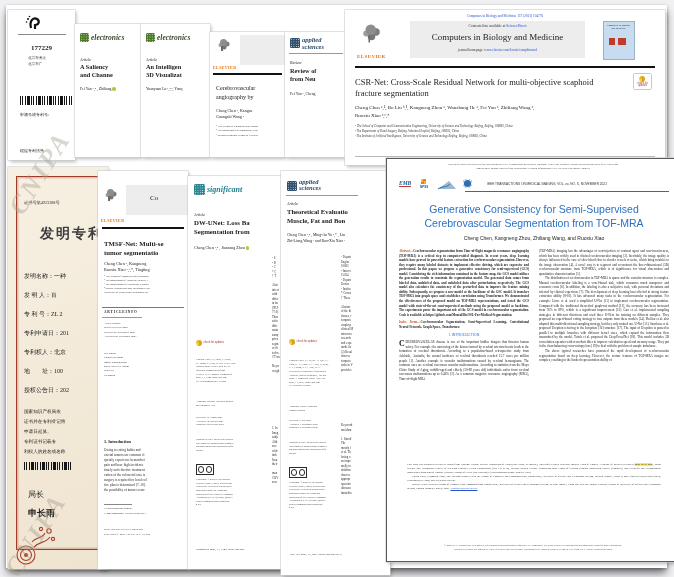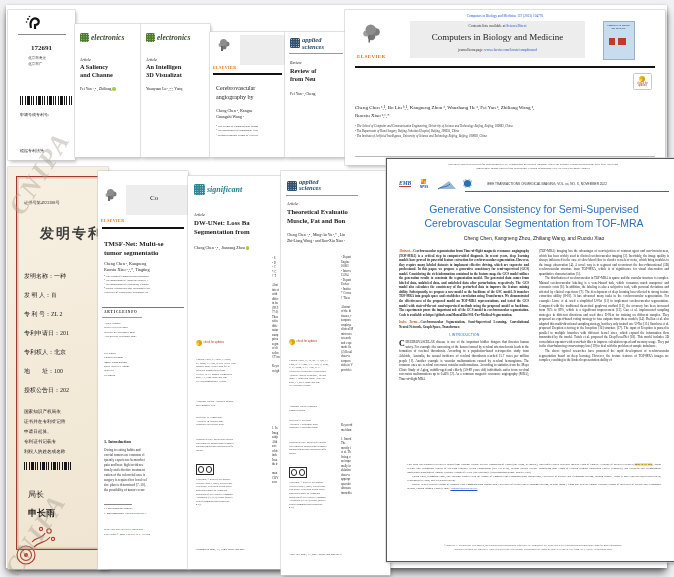--- a/index.html
+++ b/index.html
@@ -55,21 +55,21 @@
   <div class="wm" style="left:-10px;top:520px;">CNIPA</div>
 
   <div class="paper" style="left:8px;top:10px;width:67px;height:150px;z-index:2;">
     <svg class="abs" style="left:16px;top:4px;" width="20" height="18" viewBox="0 0 20 18">
       <path d="M7 14 C5 6,10 3,13 5 C16 7,15 11,11 11 L11 15" stroke="#111" stroke-width="2.2" fill="none"></path>
       <circle cx="4" cy="5" r="1" fill="#111"></circle>
         <circle cx="2.5" cy="8" r=".8" fill="#111"></circle>
         <circle cx="5.5" cy="2.5" r=".8" fill="#111"></circle>
     </svg>
     <div class="abs" style="left:10px;top:24px;width:48px;height:1px;background:#8a8a8a;"></div>
-    <div class="abs ctr b" style="left:0;top:34px;width:67px;font-size:7px;">172691</div>
+    <div class="abs ctr b" style="left:0;top:34px;width:67px;font-size:7px;">177229</div>
     <div class="abs pl" style="left:20px;top:46px;font-size:3.6px;line-height:1.6;color:#333;">北京市海淀
 北京市广</div>
     <div class="abs barcode" style="left:12px;top:86px;width:52px;height:9px;"></div>
     <div class="abs" style="left:12px;top:102px;font-size:4px;">申请号或专利号:</div>
     <div class="abs" style="left:12px;top:138px;font-size:4px;">根据专利法第</div>
   </div>
 
   <div class="paper" style="left:75px;top:24px;width:66px;height:133px;z-index:2;">
     <div class="mdpi" style="left:5px;top:9px;width:9px;height:9px;background-color:#4d7c2a;"></div>
     <div class="abs it b" style="left:16px;top:9px;font-size:7.5px;color:#3a4a30;width:60px;">electronics</div>
@@ -134,20 +134,22 @@
 and Medicine</div>
         <div class="abs" style="left:5px;top:16px;width:6px;height:7px;background:#c0392b;"></div>
         <div class="abs" style="left:14px;top:16px;width:8px;height:7px;background:#c0392b;"></div>
       </div>
     </div>
     <div class="abs ruleb" style="left:10px;top:56px;width:300px;height:2.2px;"></div>
     <div class="abs" style="left:288px;top:63px;width:17px;height:15px;border:.6px solid #c9c9c9;border-radius:1.5px;">
       <div class="cfu-c abs" style="left:5px;top:2px;"></div>
       <div class="cfu-t abs ctr" style="left:0;top:8.5px;width:17px;">check for updates</div>
     </div>
+    <div class="abs pl" style="left:10px;top:67px;font-size:8.5px;line-height:1.35;">CSR-Net: Cross-Scale Residual Network for multi-objective scaphoid
+fracture segmentation</div>
     <div class="abs pl" style="left:10px;top:94px;font-size:5px;line-height:1.55;">Cheng Chen ᵃ,¹, Bo Liu ᵇ,¹, Kangneng Zhou ᵃ, Wanzhang He ᵃ, Fei Yan ᵃ, Zhiliang Wang ᵃ,
 Ruoxiu Xiao ᵃ,ᶜ,*</div>
     <div class="abs pl it" style="left:10px;top:114px;font-size:3px;line-height:1.6;color:#333;">ᵃ The School of Computer and Communication Engineering, University of Science and Technology Beijing, Beijing, 100083, China
 ᵇ The Department of Hand Surgery, Beijing Jishuitan Hospital, Beijing, 100035, China
 ᶜ The Institute of Artificial Intelligence, University of Science and Technology Beijing, Beijing, 100083, China</div>
     <div class="abs" style="left:10px;top:146px;width:300px;height:.7px;background:#b9b9b9;"></div>
   </div>
 
   <div class="paper" style="left:8px;top:167px;width:100px;height:402px;z-index:4;background:linear-gradient(160deg,#f7f0e2,#efe4d0);">
     <div class="abs" style="left:8px;top:9px;width:132px;height:372px;border:1.6px solid #9e3b2b;box-shadow:inset 0 0 0 1.6px rgba(158,59,43,.25);"></div>

